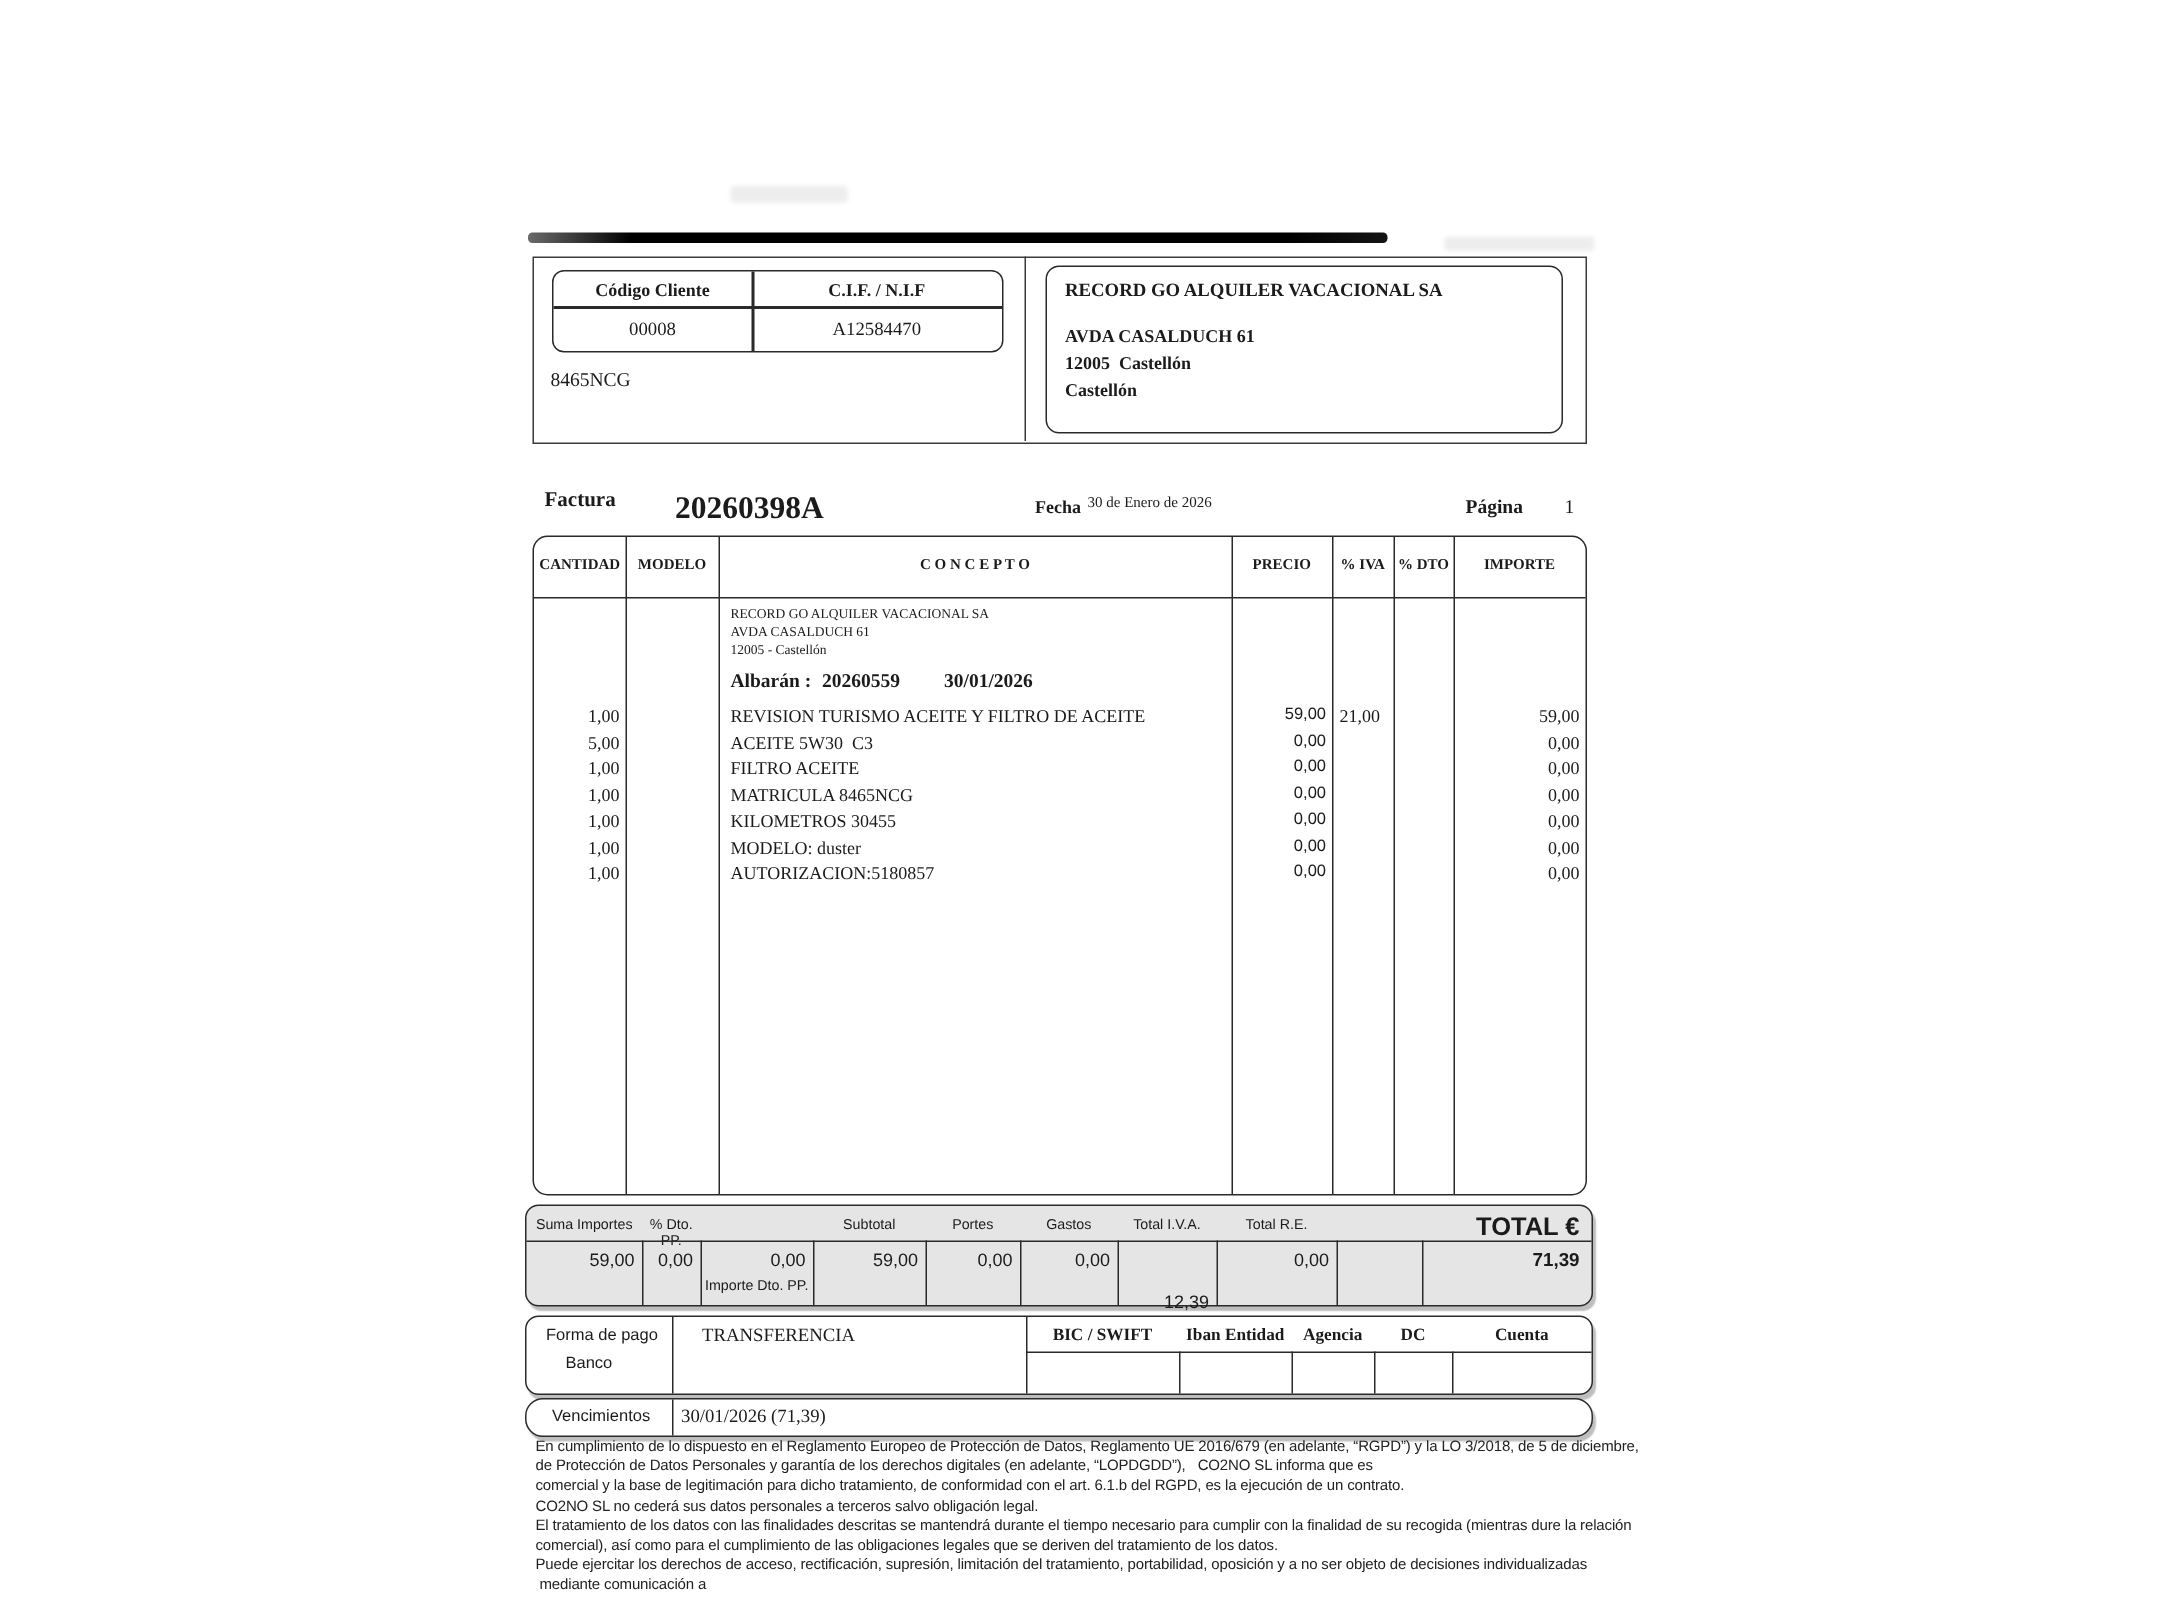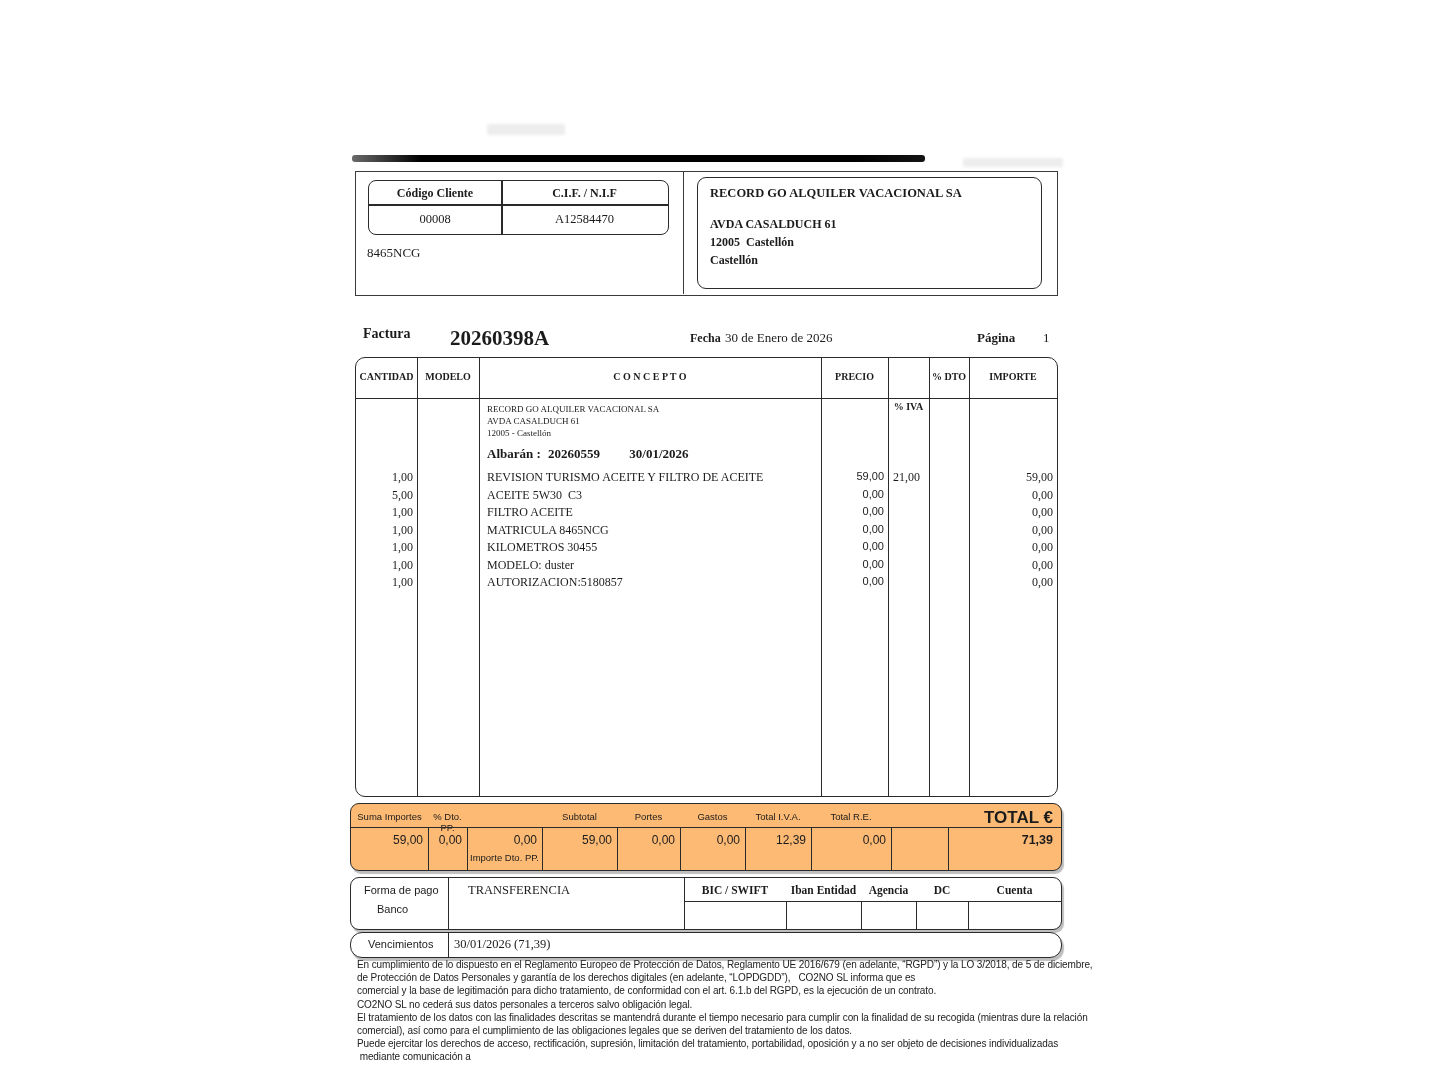--- a/index.html
+++ b/index.html
@@ -23,41 +23,41 @@
   .cc-table { left:368px; top:180px; width:299px; height:53px; border:1.5px solid #2a2a2a; border-radius:8px; }
   .cc-hline { position:absolute; left:0; top:23px; width:100%; height:1.5px; background:#2a2a2a; }
   .cc-vline { position:absolute; left:132px; top:0; width:1.5px; height:100%; background:#2a2a2a; }
   .cc-cell { position:absolute; font-size:12px; }
   .recipient-box { left:697px; top:177px; width:343px; height:110px; border:1.5px solid #2a2a2a; border-radius:9px; }
 
   
   .title-factura { left:363px; top:326px; font-size:14px; }
   .title-num { left:450px; top:326px; font-size:21px; }
   .fecha-label { left:690px; top:331px; font-size:12px; }
-  .fecha-value { left:725px; top:330px; font-size:13px;text-align:center; }
+  .fecha-value { left:725px; top:330px; font-size:10px;text-align:center; }
   .pagina-label { left:977px; top:330px; font-size:13px; }
   .pagina-value { left:1043px; top:330px; font-size:13px; }
 
   
   .itab { left:355px; top:357px; width:701px; height:438px; border:1.5px solid #2a2a2a; border-radius:10px; }
   .itab .v { position:absolute; top:0; width:1.2px; height:100%; background:#2a2a2a; }
   .itab .hsep { position:absolute; left:0; top:40px; width:100%; height:1.2px; background:#2a2a2a; }
   .ithead { position:absolute; top:13px; font-size:10px; font-weight:bold; text-align:center; }
   .emit-line { position:absolute; left:131px; font-size:9px; white-space:pre; }
   .albaran { position:absolute; left:131px; top:88px; font-size:13px; font-weight:bold; }
   .irow { position:absolute; left:0; width:100%; height:18px; font-size:12px; }
   .irow .c-qty { position:absolute; left:0; width:57px; text-align:right; }
   .irow .c-con { position:absolute; left:131px; white-space:pre; }
   .irow .c-price { position:absolute; left:465px; width:63px; text-align:right; font-family:"Liberation Sans",sans-serif; font-size:11px; }
   .irow .c-iva { position:absolute; left:532px; width:37px; text-align:center; }
   .irow .c-amt { position:absolute; left:613px; width:84px; text-align:right; }
 
   
   .totals { left:350px; top:803px; width:710px; height:66px; border:1.5px solid #2a2a2a; border-radius:9px;
-            box-shadow:2px 3px 1px rgba(110,110,110,0.45); background:#fdba74; }
+            box-shadow:2px 3px 1px rgba(110,110,110,0.45); background:#e5e5e5; }
   .totals .hl { position:absolute; left:0; top:23px; width:100%; height:1.2px; background:#2a2a2a; }
   .totals .v { position:absolute; top:23px; bottom:0; width:1.2px; background:#2a2a2a; }
   .t-lab { position:absolute; top:7px; font-size:9.5px; text-align:center; font-family:"Liberation Sans",sans-serif; }
   .t-val { position:absolute; top:29px; font-size:12px; text-align:right; font-family:"Liberation Sans",sans-serif; }
   .t-total-lab { position:absolute; top:4px; right:8px; font-size:17px; font-weight:bold; font-family:"Liberation Sans",sans-serif; }
   .t-total-val { position:absolute; top:29px; right:8px; font-size:12.5px; font-weight:bold; font-family:"Liberation Sans",sans-serif; }
 
   
   .payment { left:350px; top:877px; width:710px; height:51px; border:1.5px solid #2a2a2a; border-radius:9px;
              box-shadow:2px 3px 1px rgba(110,110,110,0.45); background:#fff; }
@@ -119,21 +119,21 @@
     <div class="v" style="left:465px;"></div>
     <div class="v" style="left:532px;"></div>
     <div class="v" style="left:573px;"></div>
     <div class="v" style="left:613px;"></div>
     <div class="hsep"></div>
 
     <div class="ithead" style="left:0; width:61px;">CANTIDAD</div>
     <div class="ithead" style="left:61px; width:62px;">MODELO</div>
     <div class="ithead" style="left:123px; width:342px;">C O N C E P T O</div>
     <div class="ithead" style="left:465px; width:67px;">PRECIO</div>
-    <div class="ithead" style="left:532px; width:41px;margin-top:30px;">% IVA</div>
+    <div class="ithead" style="left:532px; width:41px;">% IVA</div>
     <div class="ithead" style="left:573px; width:40px;">% DTO</div>
     <div class="ithead" style="left:613px; width:88px;">IMPORTE</div>
 
     <div class="emit-line" style="top:46px;">RECORD GO ALQUILER VACACIONAL SA</div>
     <div class="emit-line" style="top:58px;">AVDA CASALDUCH 61</div>
     <div class="emit-line" style="top:70px;">12005 - Castellón</div>
 
     <div class="albaran">
       <span>Albarán :</span>
       <span style="margin-left:4px;">20260559</span>
@@ -212,21 +212,21 @@
     <div class="v" style="left:460px;"></div>
     <div class="v" style="left:540px;"></div>
     <div class="v" style="left:597px;"></div>
 
     <div class="t-val" style="left:0; width:72px;">59,00</div>
     <div class="t-val" style="left:77px; width:34px;">0,00</div>
     <div class="t-val" style="left:116px; width:70px;">0,00</div>
     <div class="t-val" style="left:191px; width:70px;">59,00</div>
     <div class="t-val" style="left:266px; width:58px;">0,00</div>
     <div class="t-val" style="left:329px; width:60px;">0,00</div>
-    <div class="t-val" style="left:394px; width:61px;">12,39</div>
+    <div class="t-val" style="left:394px; width:61px;margin-top:28px;">12,39</div>
     <div class="t-val" style="left:460px; width:75px;">0,00</div>
     <div class="t-total-val">71,39</div>
   </div>
 
   <div class="abs payment">
     <div class="v-full" style="left:97px;"></div>
     <div class="v-full" style="left:333px;"></div>
     <div class="p-lab" style="top:6px;">Forma de pago</div>
     <div class="p-lab" style="top:25px;padding-left:13px;">Banco</div>
     <div class="abs serif" style="left:117px; top:5px; font-size:12.5px;">TRANSFERENCIA</div>

